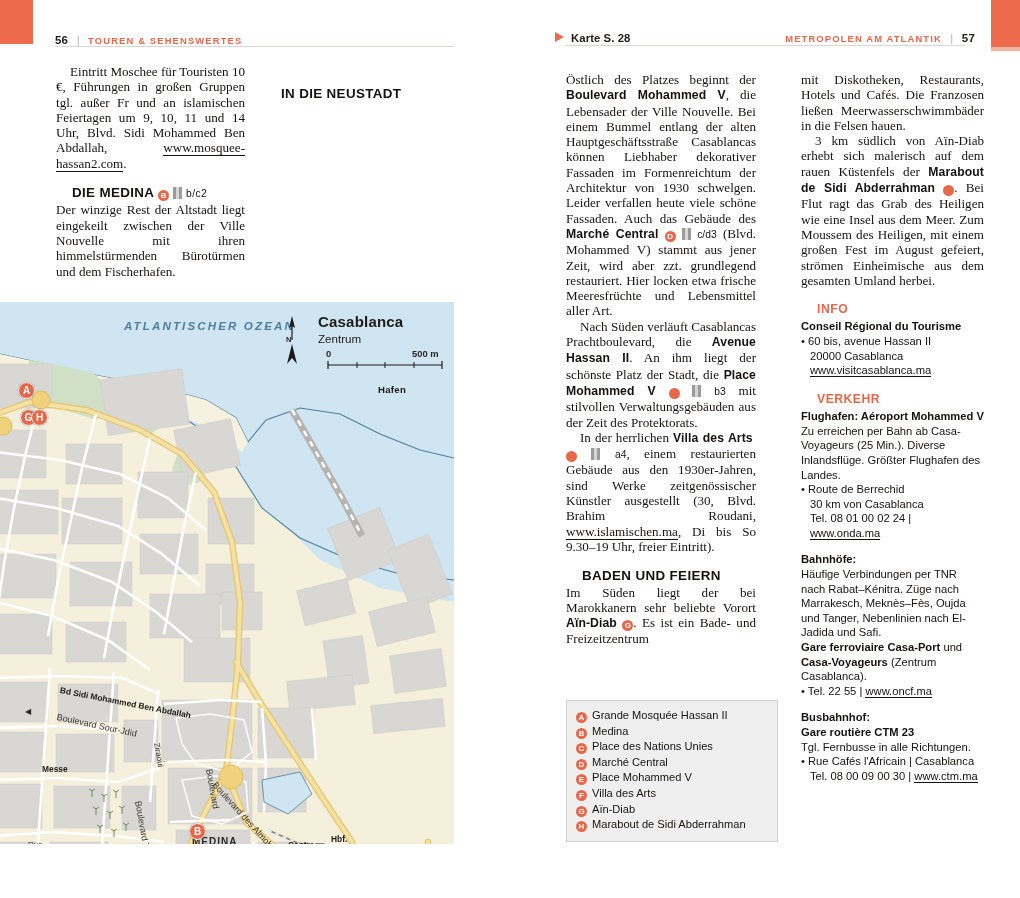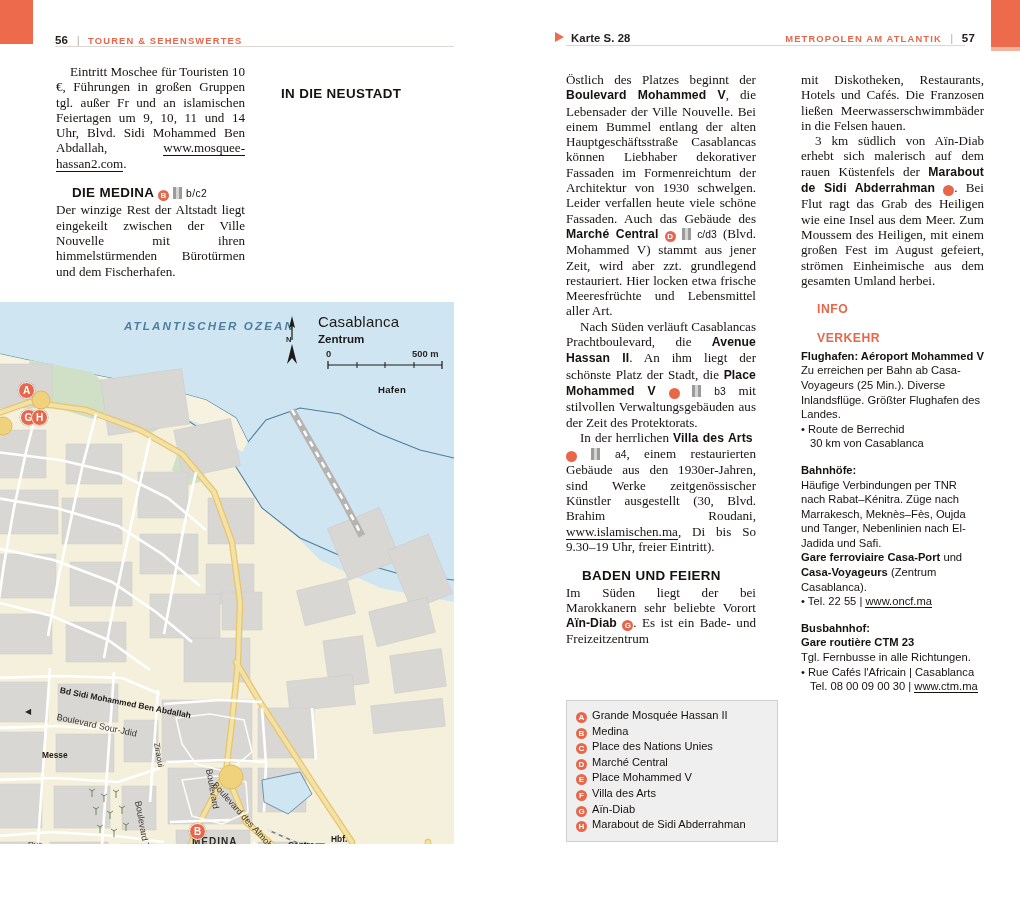--- a/index.html
+++ b/index.html
@@ -82,22 +82,22 @@
        background:#f4efd9;}
   .map svg{display:block;}
   .maplbl{position:absolute;font-family:"Liberation Sans", sans-serif;color:#2b2723;
           white-space:nowrap;}
   .mp{position:absolute;width:15px;height:15px;border-radius:50%;background:#e8674a;
       border:1.6px solid #fff;color:#fff;font-family:"Liberation Sans", sans-serif;
       font-weight:bold;font-size:10px;line-height:15px;text-align:center;
       box-shadow:0 0 0 .5px rgba(0,0,0,.25);}
   .ocean-lbl{font-style:italic;font-weight:bold;font-size:11.6px;letter-spacing:2.1px;
              color:#4c7f9e;}
-  .city-lbl{font-weight:normal;font-size:15px;letter-spacing:.2px;color:#1d1a17;}
-  .city-sub{font-weight:bold;font-size:11.6px;color:#1d1a17;}
+  .city-lbl{font-weight:bold;font-size:15px;letter-spacing:.2px;color:#1d1a17;}
+  .city-sub{font-weight:normal;font-size:11.6px;color:#1d1a17;}
   .scl-lbl{font-weight:bold;font-size:9.4px;color:#2b2723;}
   .dist{font-weight:bold;font-size:9.6px;letter-spacing:1.3px;color:#1d1a17;}
   .str{font-size:8.1px;color:#3a3531;font-weight:normal;}
   .str-b{font-size:8.4px;color:#1d1a17;font-weight:bold;}
 </style>
 </head>
 <body>
 
 <div class="tab-left"></div>
 <div class="tab-right"></div>
@@ -368,21 +368,21 @@
         <line x1="2" y1="5" x2="116" y2="5" stroke="#1d1a17" stroke-width="1.2"></line>
         <line x1="2" y1="1" x2="2" y2="9" stroke="#1d1a17" stroke-width="1.2"></line>
         <line x1="31" y1="2" x2="31" y2="8" stroke="#1d1a17" stroke-width="1"></line>
         <line x1="59" y1="2" x2="59" y2="8" stroke="#1d1a17" stroke-width="1"></line>
         <line x1="88" y1="2" x2="88" y2="8" stroke="#1d1a17" stroke-width="1"></line>
         <line x1="116" y1="1" x2="116" y2="9" stroke="#1d1a17" stroke-width="1.2"></line>
       </svg>
     </div>
     <div class="maplbl dist" style="left:378px;top:82px;letter-spacing:.3px;">Hafen</div>
 
-    <div class="maplbl str-b" style="left:42px;top:448px;text-align:right;">Messe</div>
+    <div class="maplbl str-b" style="left:42px;top:462px;text-align:right;">Messe</div>
     <div class="maplbl" style="left:192px;top:534px;font-size:10px;font-weight:bold;letter-spacing:1px;">MEDINA</div>
 
     <div class="maplbl str-b" style="left:288px;top:538px;">Centre</div>
 
     <div class="maplbl str-b" style="left:331px;top:532px;">Hbf.</div>
 
     <div class="maplbl" style="left:312px;top:540px;">
       <svg width="16" height="13" viewBox="0 0 16 13">
         <rect x="2" y="1.5" width="12" height="8" rx="2.2" fill="#1d1a17"></rect>
         <rect x="4" y="3.2" width="3.4" height="3" fill="#f5f0dc"></rect>
@@ -438,27 +438,34 @@
 
     <h3 class="sec">BADEN UND FEIERN</h3>
     <p class="noind"><span>Im Süden liegt der bei Marokkanern sehr beliebte Vorort </span><span class="bold-s">Aïn-Diab</span>&nbsp;<span class="poi">G</span><span>. Es ist ein Bade- und Freizeitzentrum</span></p>
   </div>
 
   <div class="col" id="col-r2" style="left:291px;width:183px;">
     <p class="noind">mit Diskotheken, Restaurants, Hotels und Cafés. Die Franzosen ließen Meerwasserschwimmbäder in die Felsen hauen.</p>
     <p><span>3 km südlich von Aïn-Diab erhebt sich malerisch auf dem rauen Küstenfels der </span><span class="bold-s">Marabout de Sidi Abderrahman</span>&nbsp;<span class="poi">H</span><span>. Bei Flut ragt das Grab des Heiligen wie eine Insel aus dem Meer. Zum Moussem des Heiligen, mit einem großen Fest im August gefeiert, strömen Einheimische aus dem gesamten Umland herbei.</span></p>
 
     <h3 class="sec info">INFO</h3>
+    <div class="inf">
+      <div><b>Conseil Régional du Tourisme</b></div>
+      <div class="bullet">• <span>60 bis, avenue Hassan II</span></div>
+      <div class="indent">20000 Casablanca</div>
+      <div class="indent"><span class="lnk">www.visitcasablanca.ma</span></div>
+    </div>
 
     <h3 class="sec info">VERKEHR</h3>
     <div class="inf">
       <div><b>Flughafen: Aéroport Mohammed V</b></div>
       <div>Zu erreichen per Bahn ab Casa-Voyageurs (25 Min.). Diverse Inlandsflüge. Größter Flughafen des Landes.</div>
       <div class="bullet">• <span>Route de Berrechid</span></div>
       <div class="indent">30 km von Casablanca</div>
+      <div class="indent"><span>Tel. 08 01 00 02 24 | </span><span class="lnk">www.onda.ma</span></div>
 
       <div class="gap"></div>
 
       <div><b>Bahnhöfe:</b></div>
       <div>Häufige Verbindungen per TNR nach Rabat–Kénitra. Züge nach Marrakesch, Meknès–Fès, Oujda und Tanger, Nebenlinien nach El-Jadida und Safi.</div>
       <div><b>Gare ferroviaire Casa-Port</b><span> und </span><b>Casa-Voyageurs</b><span> (Zentrum Casablanca).</span></div>
       <div class="bullet">• <span>Tel. 22 55 | </span><span class="lnk">www.oncf.ma</span></div>
 
       <div class="gap"></div>
 

